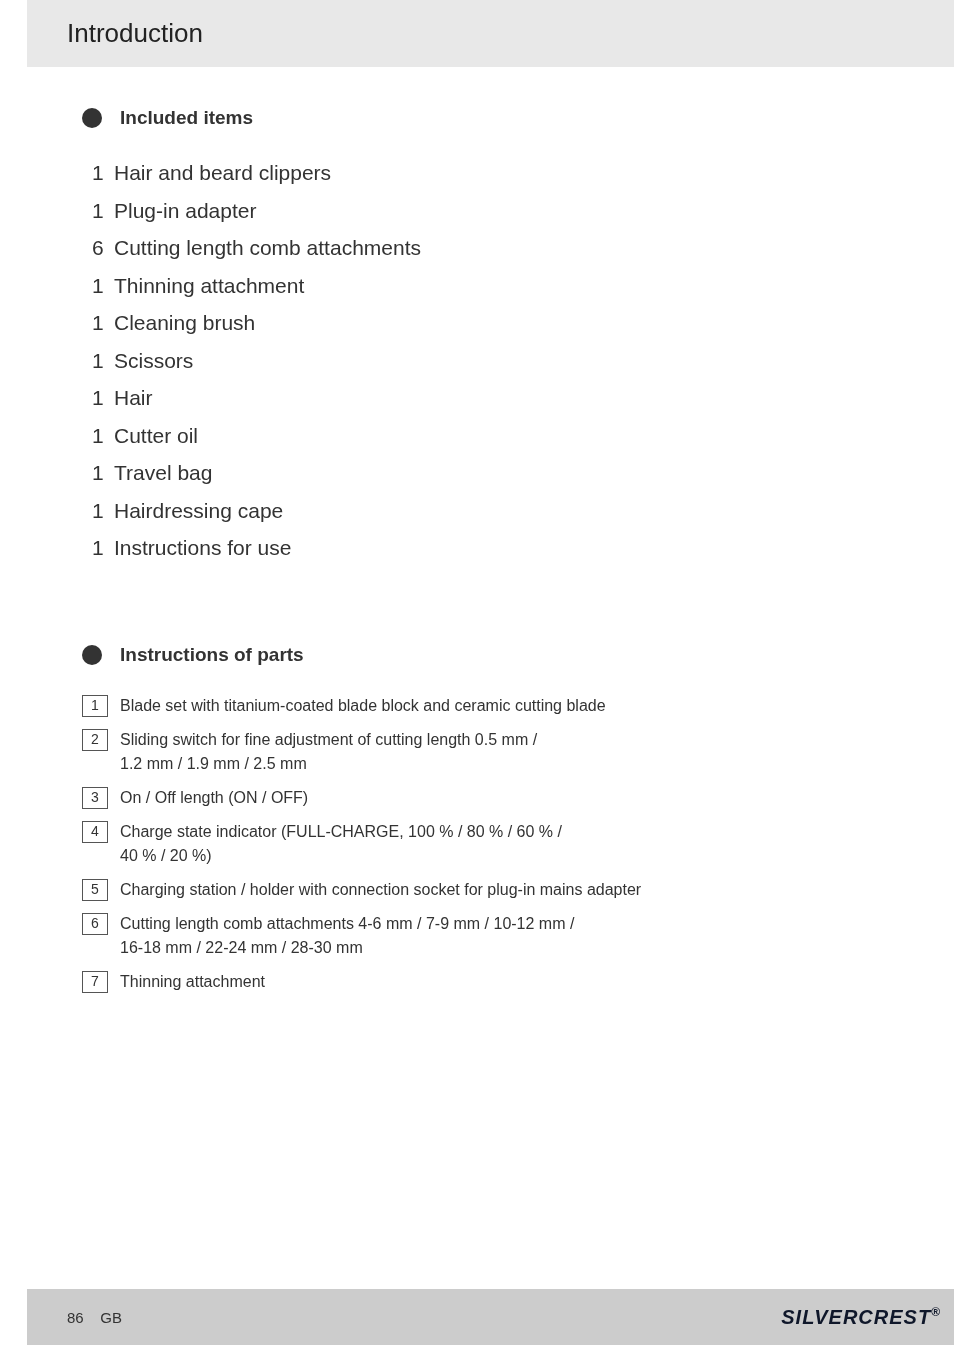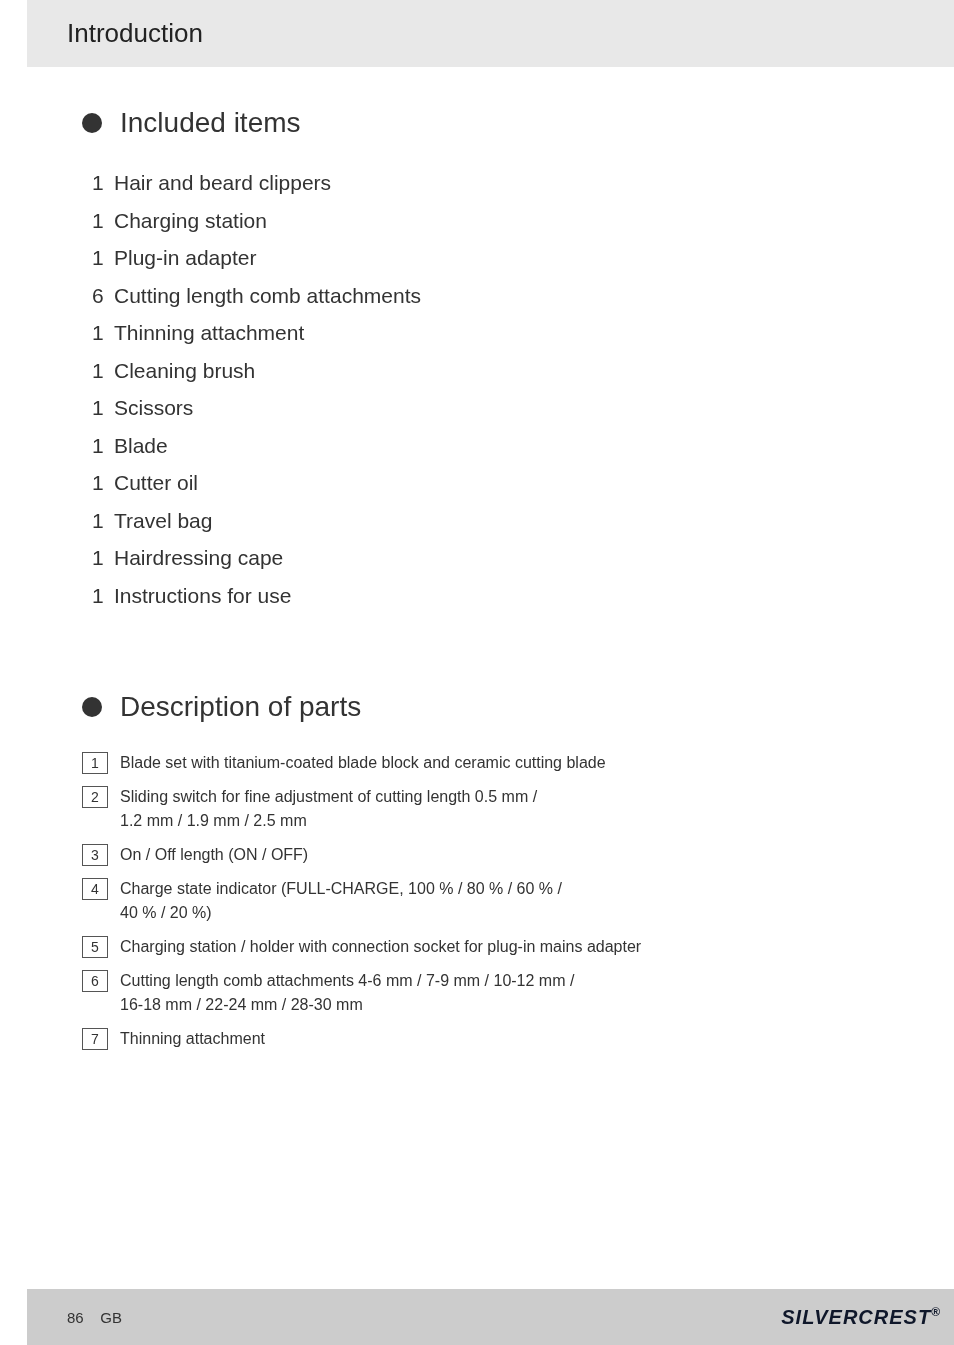--- a/index.html
+++ b/index.html
@@ -55,22 +55,22 @@
     .bullet-circle {
       width: 20px;
       height: 20px;
       background: #333333;
       border-radius: 50%;
       margin-right: 18px;
       flex-shrink: 0;
     }
 
     .section-title {
-      font-size: 28px;
-      font-weight: normal;
+      font-size: 19px;
+      font-weight: bold;
       color: #333333;
     }
 
     
     .items-list {
       list-style: none;
       margin-bottom: 40px;
       padding-left: 10px;
     }
 
@@ -170,38 +170,37 @@
   <div class="main-content">
 
     <div class="section-heading">
       <div class="bullet-circle"></div>
       <span class="section-title">Included items</span>
     </div>
 
     <ul class="items-list">
 
     <li><span class="qty">1</span><span>Hair and beard clippers</span></li>
-        <li><span class="qty">1</span><span>Charging station</span></li>
         <li><span class="qty">1</span><span>Plug-in adapter</span></li>
         <li><span class="qty">6</span><span>Cutting length comb attachments</span></li>
         <li><span class="qty">1</span><span>Thinning attachment</span></li>
         <li><span class="qty">1</span><span>Cleaning brush</span></li>
         <li><span class="qty">1</span><span>Scissors</span></li>
-        <li><span class="qty">1</span><span>Blade</span></li>
+        <li><span class="qty">1</span><span>Hair</span></li>
         <li><span class="qty">1</span><span>Cutter oil</span></li>
         <li><span class="qty">1</span><span>Travel bag</span></li>
         <li><span class="qty">1</span><span>Hairdressing cape</span></li>
         <li><span class="qty">1</span><span>Instructions for use</span></li>
       </ul>
 
     <div class="section-spacer"></div>
 
     <div class="section-heading">
       <div class="bullet-circle"></div>
-      <span class="section-title">Description of parts</span>
+      <span class="section-title">Instructions of parts</span>
     </div>
 
     <ul class="parts-list">
 
     <li>
           <span class="part-number-box">1</span>
           <span class="part-desc">Blade set with titanium-coated blade block and ceramic cutting blade</span>
         </li>
         <li>
           <span class="part-number-box">2</span>

